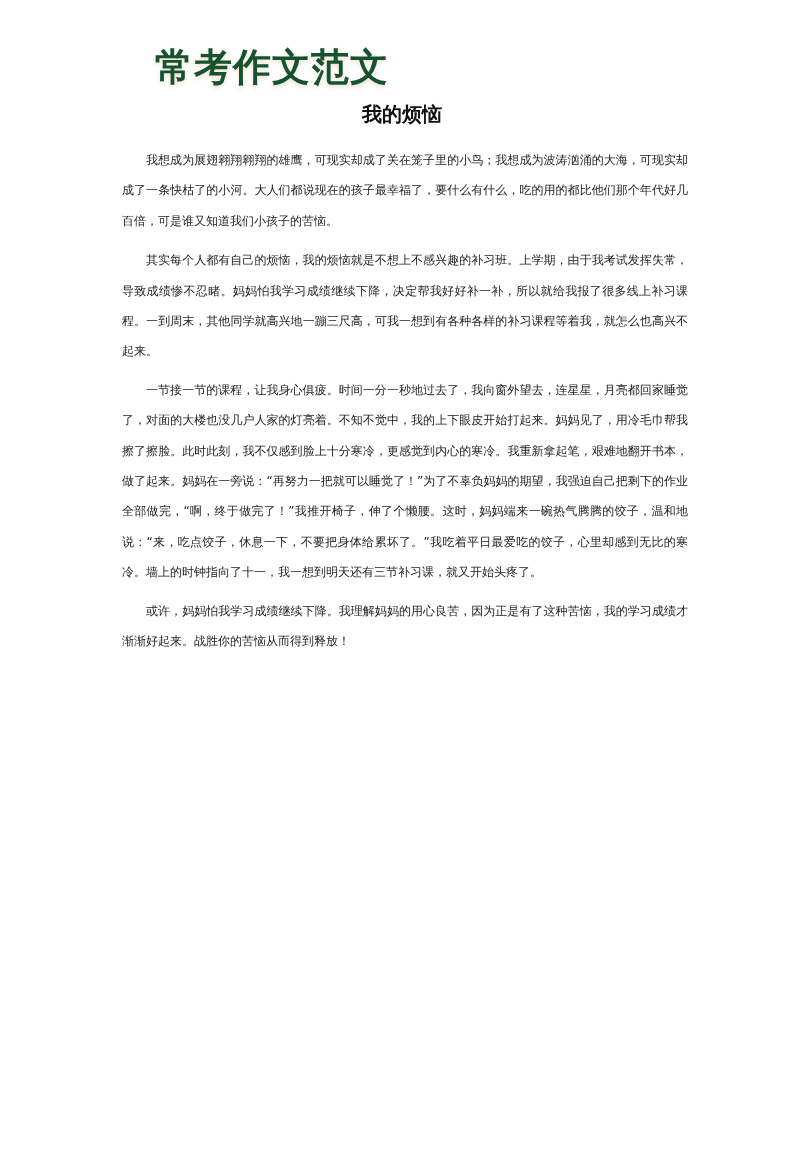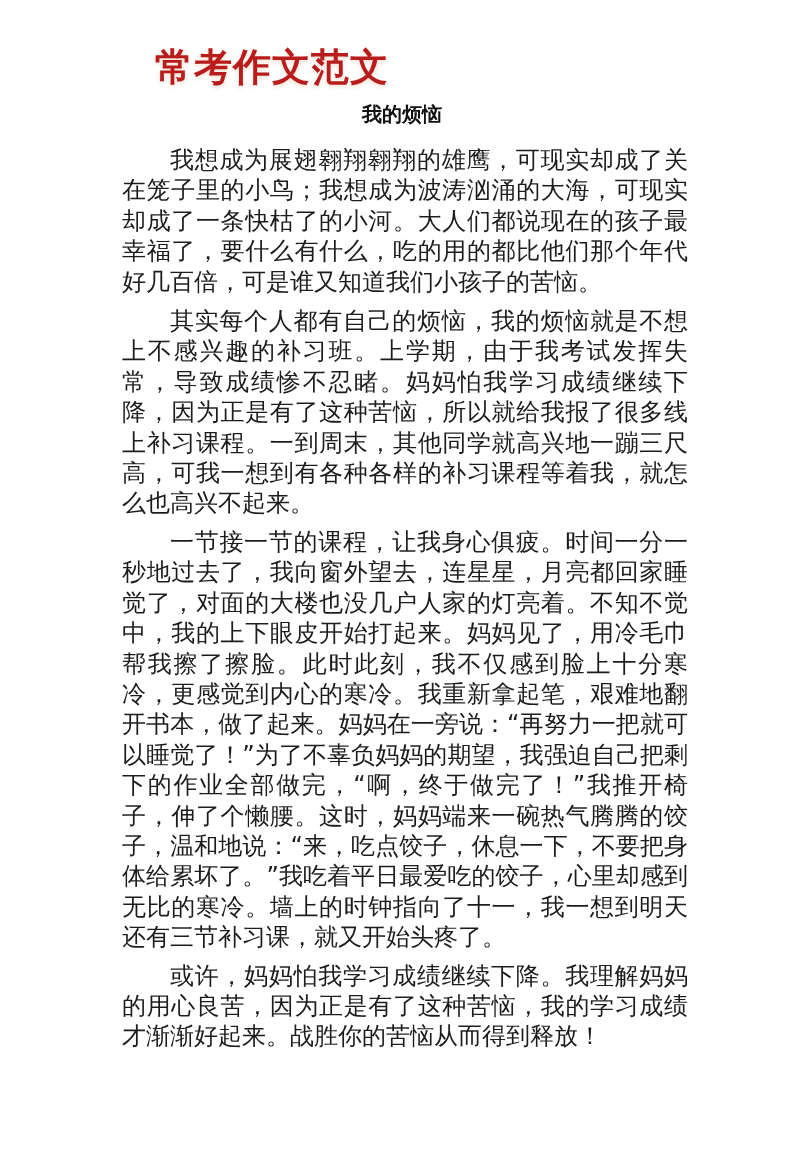--- a/index.html
+++ b/index.html
@@ -14,21 +14,21 @@
     overflow: hidden;
     font-family: "DejaVu Sans", "Liberation Sans", sans-serif;
     color: #1a1a1a;
   }
   .header {
     position: absolute;
     left: 155px;
     top: 48px;
     font-size: 38px;
     font-weight: bold;
-    color: #b91c1c;
+    color: #14532d;
     letter-spacing: 1px;
     text-shadow: 0 2px 4px rgba(200, 120, 60, 0.25);
     line-height: 1;
   }
   .title {
     position: absolute;
     left: 0;
     width: 800px;
     top: 104px;
     text-align: center;
@@ -36,36 +36,36 @@
     font-weight: bold;
     color: #111;
     line-height: 1;
     padding-left: 2px;
   }
   .essay {
     position: absolute;
     left: 122px;
     top: 145px;
     width: 566px;
-    font-size: 24px;
+    font-size: 12px;
     line-height: 30.4px;
     color: #1c1c1c;
   }
   .essay p {
     margin: 0 0 8px 0;
     text-indent: 2em;
     text-align: justify;
   }
   .essay p.p1 { margin-bottom: 9px; }
 </style>
 </head>
 <body>
 
 <div class="header">常考作文范文</div>
 
 <div class="title">我的烦恼</div>
 
 <div class="essay">
   <p class="p1">我想成为展翅翱翔翱翔的雄鹰，可现实却成了关在笼子里的小鸟；我想成为波涛汹涌的大海，可现实却成了一条快枯了的小河。大人们都说现在的孩子最幸福了，要什么有什么，吃的用的都比他们那个年代好几百倍，可是谁又知道我们小孩子的苦恼。</p>
-  <p>其实每个人都有自己的烦恼，我的烦恼就是不想上不感兴趣的补习班。上学期，由于我考试发挥失常，导致成绩惨不忍睹。妈妈怕我学习成绩继续下降，因为正是有了这种苦恼，所以就给我报了很多线上补习课程。一到周末，其他同学就高兴地一蹦三尺高，可我一想到有各种各样的补习课程等着我，就怎么也高兴不起来。</p>
+  <p>其实每个人都有自己的烦恼，我的烦恼就是不想上不感兴趣的补习班。上学期，由于我考试发挥失常，导致成绩惨不忍睹。妈妈怕我学习成绩继续下降，决定帮我好好补一补，所以就给我报了很多线上补习课程。一到周末，其他同学就高兴地一蹦三尺高，可我一想到有各种各样的补习课程等着我，就怎么也高兴不起来。</p>
   <p>一节接一节的课程，让我身心俱疲。时间一分一秒地过去了，我向窗外望去，连星星，月亮都回家睡觉了，对面的大楼也没几户人家的灯亮着。不知不觉中，我的上下眼皮开始打起来。妈妈见了，用冷毛巾帮我擦了擦脸。此时此刻，我不仅感到脸上十分寒冷，更感觉到内心的寒冷。我重新拿起笔，艰难地翻开书本，做了起来。妈妈在一旁说：“再努力一把就可以睡觉了！”为了不辜负妈妈的期望，我强迫自己把剩下的作业全部做完，“啊，终于做完了！”我推开椅子，伸了个懒腰。这时，妈妈端来一碗热气腾腾的饺子，温和地说：“来，吃点饺子，休息一下，不要把身体给累坏了。”我吃着平日最爱吃的饺子，心里却感到无比的寒冷。墙上的时钟指向了十一，我一想到明天还有三节补习课，就又开始头疼了。</p>
   <p>或许，妈妈怕我学习成绩继续下降。我理解妈妈的用心良苦，因为正是有了这种苦恼，我的学习成绩才渐渐好起来。战胜你的苦恼从而得到释放！</p>
 </div>
 
 </body></html>

